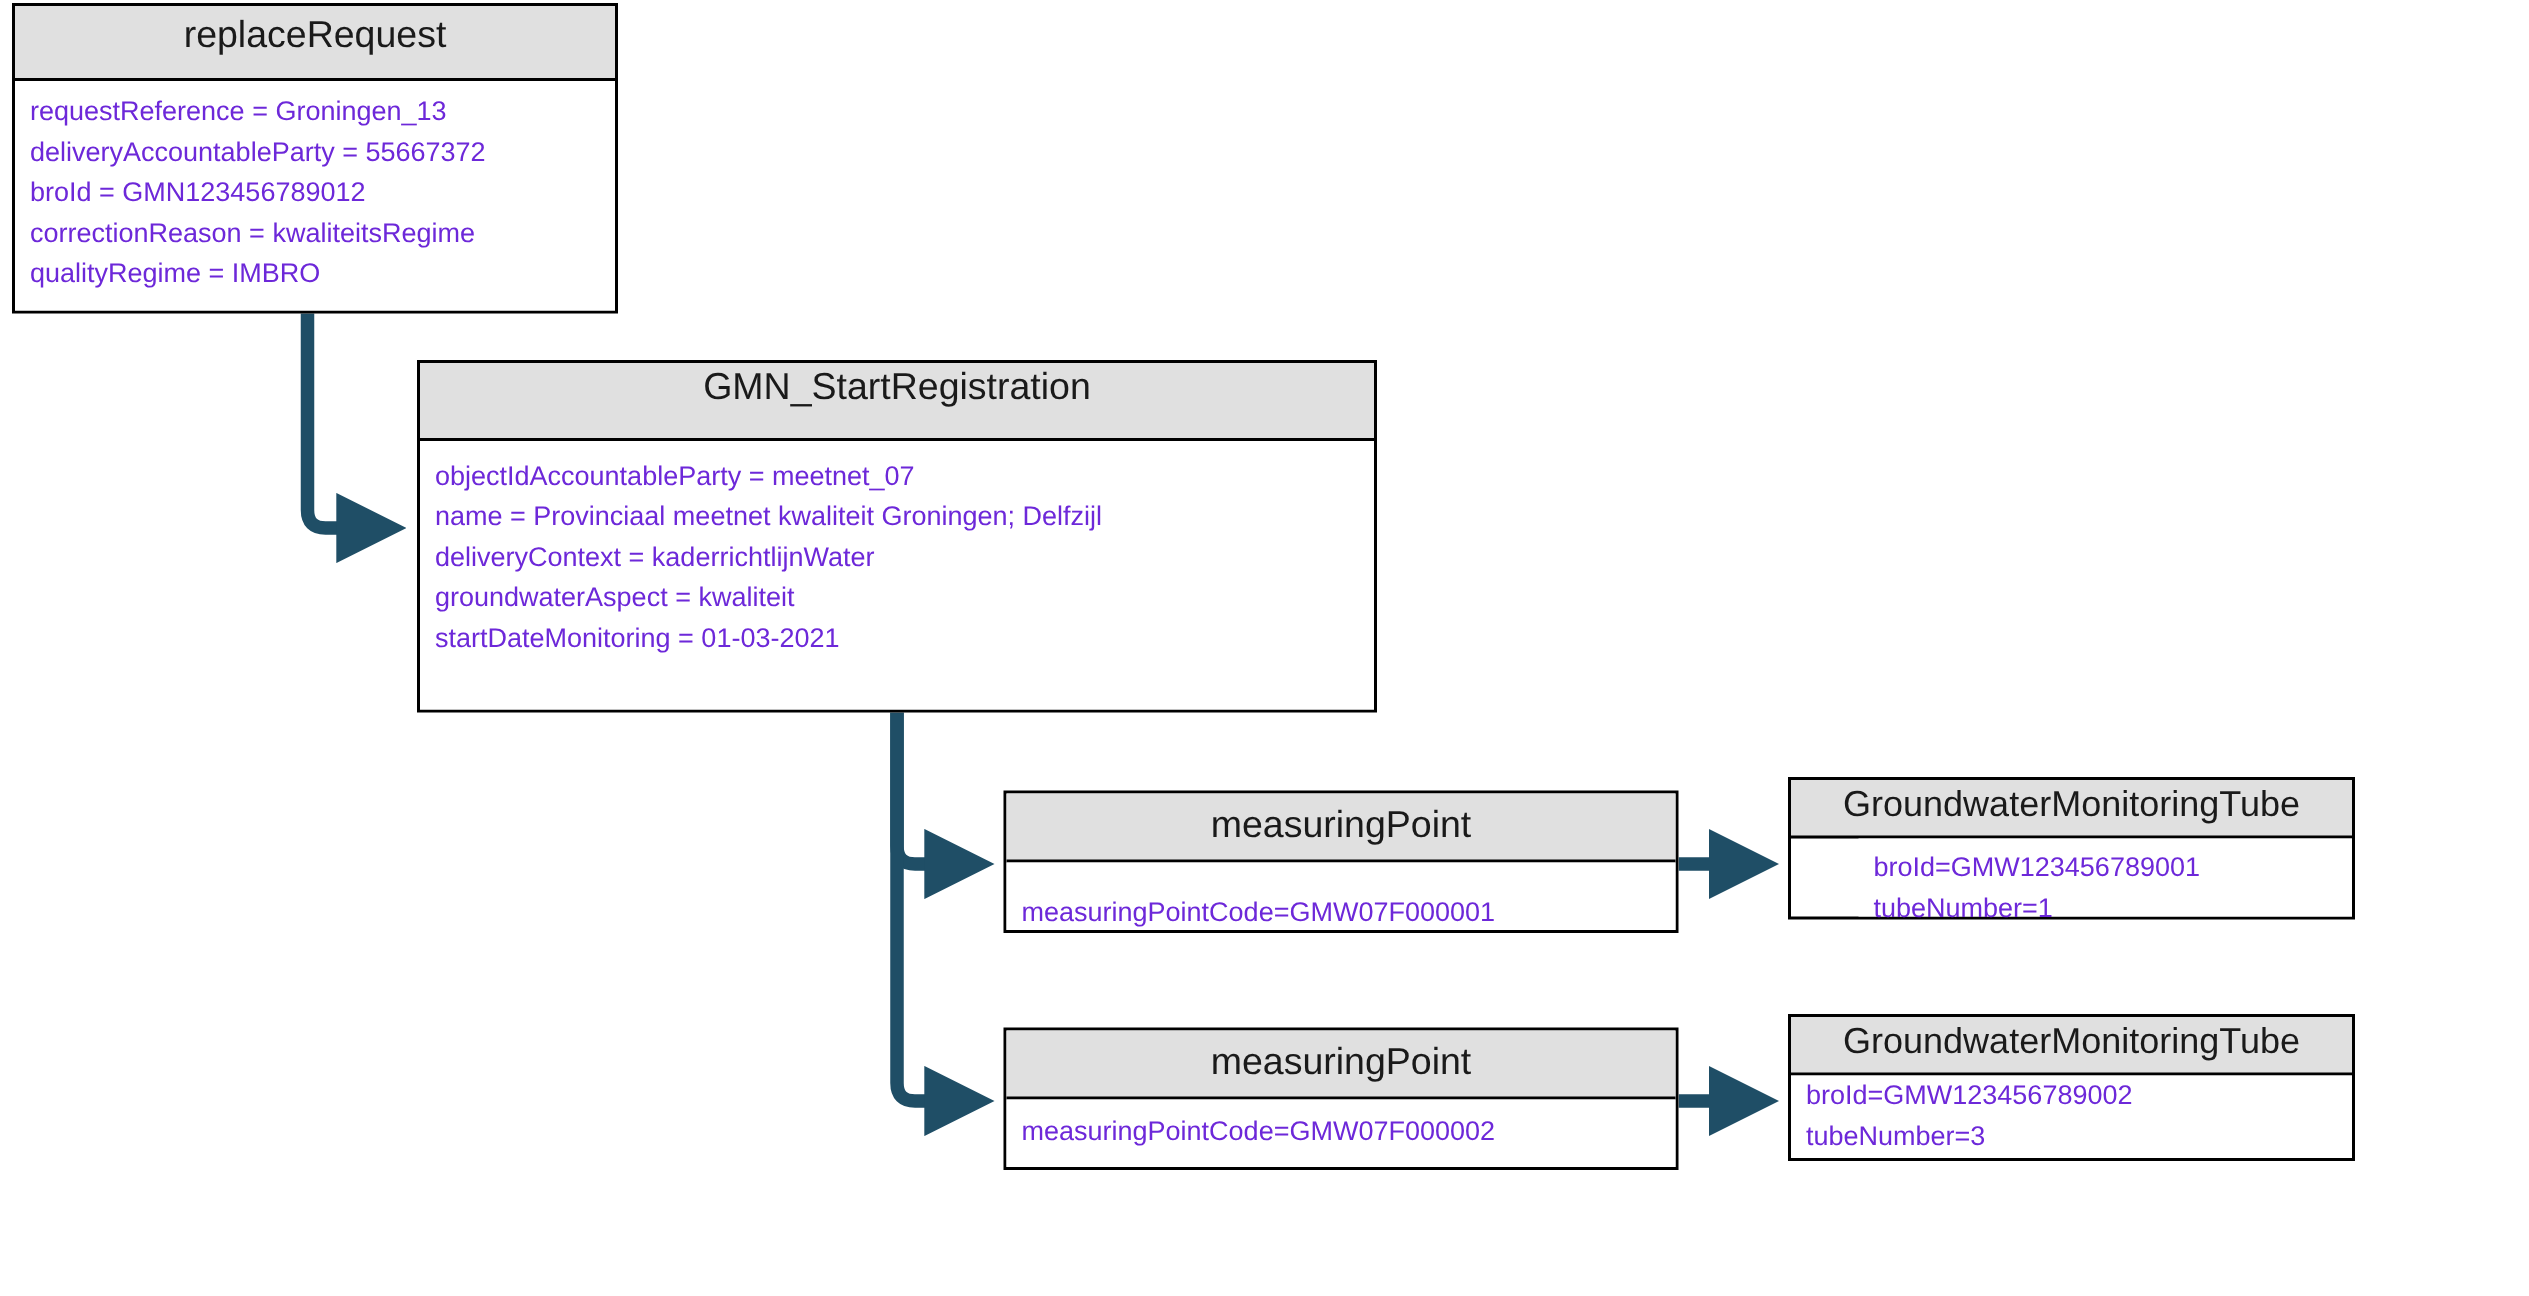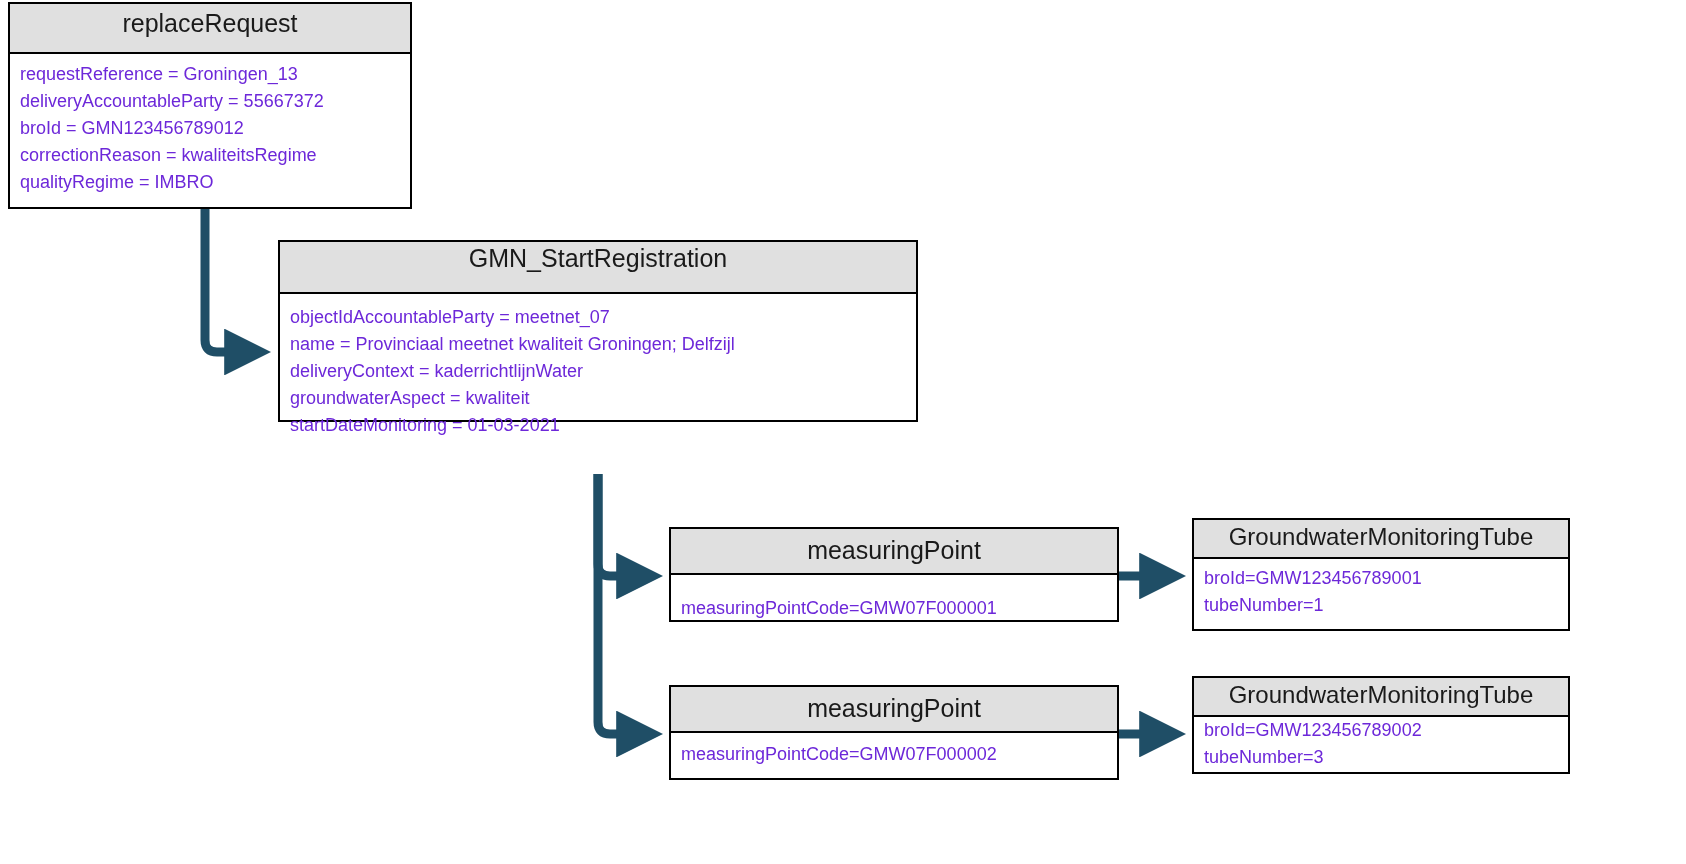--- a/index.html
+++ b/index.html
@@ -51,39 +51,39 @@
   #node-replace-request {
     left: 8px; top: 2px; width: 404px;
   }
   #node-replace-request .node-title { height: 50px; padding-top: 7px; }
   #node-replace-request .node-body { height: 153px; }
 
   #node-gmn-start {
     left: 278px; top: 240px; width: 640px;
   }
   #node-gmn-start .node-title { height: 52px; padding-top: 4px; }
-  #node-gmn-start .node-body { height: 126px; padding-top: 10px; }
+  #node-gmn-start .node-body { height: 179px; padding-top: 10px; }
 
   #node-mp-1 {
     left: 669px; top: 527px; width: 450px;
   }
   #node-mp-1 .node-title { height: 46px; padding-top: 9px; }
   #node-mp-1 .node-body { height: 45px; padding-top: 20px; }
 
   #node-mp-2 {
     left: 669px; top: 685px; width: 450px;
   }
   #node-mp-2 .node-title { height: 46px; padding-top: 9px; }
   #node-mp-2 .node-body { height: 45px; padding-top: 8px; }
 
   #node-tube-1 {
     left: 1192px; top: 518px; width: 378px;
   }
   #node-tube-1 .node-title { height: 39px; padding-top: 5px; font-size: 24px; }
-  #node-tube-1 .node-body { height: 70px; padding-top: 6px; }
+  #node-tube-1 .node-body { height: 52px; padding-top: 6px; margin-left: 45px; }
 
   #node-tube-2 {
     left: 1192px; top: 676px; width: 378px;
   }
   #node-tube-2 .node-title { height: 39px; padding-top: 5px; font-size: 24px; }
   #node-tube-2 .node-body { height: 55px; padding-top: 0; }
 
   
   .connector {
     position: absolute;

